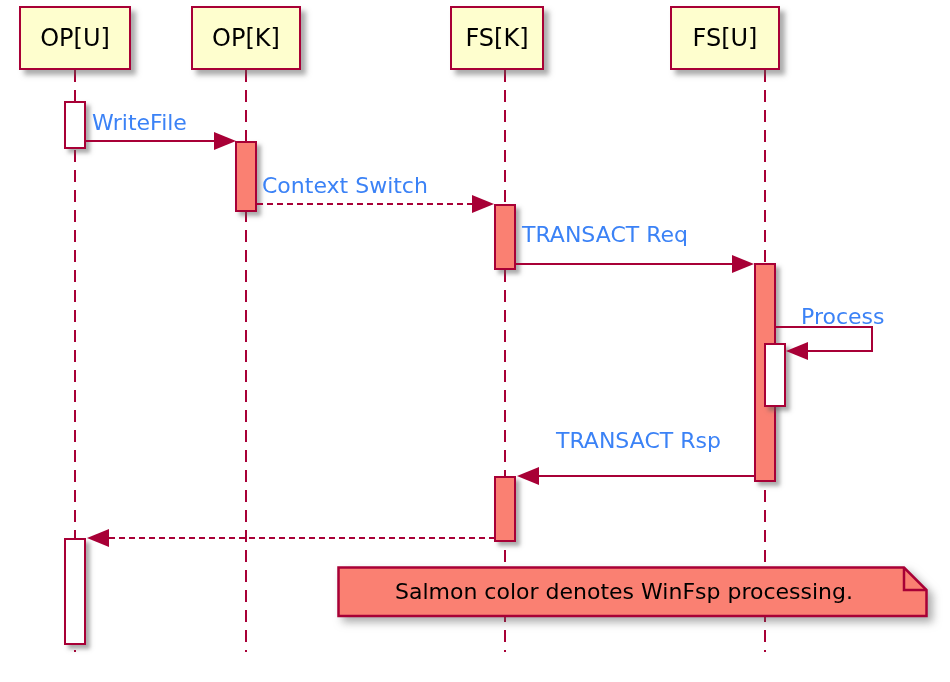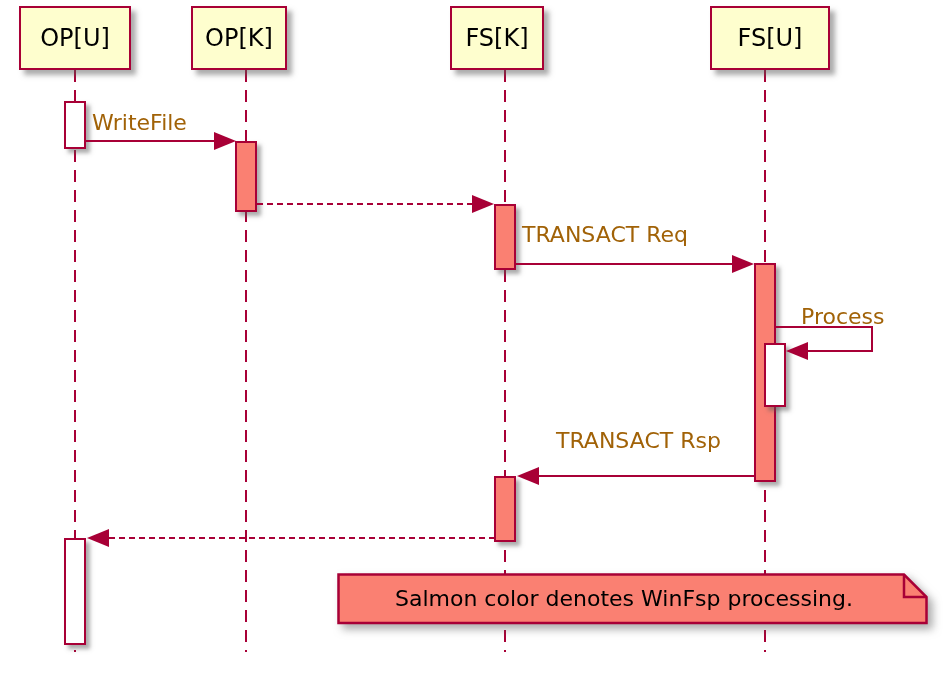--- a/index.html
+++ b/index.html
@@ -73,27 +73,27 @@
 
   
   .arrow { position: absolute; width: 0; height: 0; border-style: solid; z-index: 6; }
   .arrow.right { border-width: 9px 0 9px 22px; border-color: transparent transparent transparent #A80036; }
   .arrow.left  { border-width: 9px 22px 9px 0;  border-color: transparent #A80036 transparent transparent; }
 
   
   .msg-label {
     position: absolute;
     font-size: 22px;
-    color: #a16207;
+    color: #3b82f6;
     white-space: nowrap;
     z-index: 7;
   }
 
   
-  .note-wrap { position: absolute; left: 337px; top: 566px; width: 592px; height: 52px; z-index: 8; margin-top: 7px; }
+  .note-wrap { position: absolute; left: 337px; top: 566px; width: 592px; height: 52px; z-index: 8; }
   .note-wrap svg { position: absolute; left: 0; top: 0; filter: drop-shadow(5px 5px 4px rgba(90,90,90,0.5)); }
   .note-text {
     position: absolute;
     left: 12px; top: 0; right: 30px; height: 51px;
     display: flex; align-items: center; justify-content: center;
     font-size: 22px; color: #000000; white-space: nowrap;
     z-index: 9;
   }
 </style>
 </head>
@@ -102,44 +102,45 @@
 <div id="canvas">
 
   <div class="lifeline" style="left:74px"></div>
   <div class="lifeline" style="left:245px"></div>
   <div class="lifeline" style="left:504px"></div>
   <div class="lifeline" style="left:764px"></div>
 
   <div class="participant" style="left:19px;  width:112px">
     <span>OP[U]</span>
   </div>
-  <div class="participant" style="left:191px; width:96px">
+  <div class="participant" style="left:191px; width:110px">
     <span>OP[K]</span>
   </div>
   <div class="participant" style="left:450px; width:94px">
     <span>FS[K]</span>
   </div>
-  <div class="participant" style="left:710px; width:120px">
+  <div class="participant" style="left:670px; width:110px">
     <span>FS[U]</span>
   </div>
 
   <div class="activation act-white" style="left:64px;  top:101px; height:44px"></div>
   <div class="activation act-salmon" style="left:235px; top:141px; height:67px"></div>
   <div class="activation act-salmon" style="left:494px; top:204px; height:62px"></div>
   <div class="activation act-salmon" style="left:754px; top:263px; height:215px"></div>
   <div class="activation act-white" style="left:764px; top:343px; height:60px"></div>
   <div class="activation act-salmon" style="left:494px; top:476px; height:62px"></div>
   <div class="activation act-white" style="left:64px;  top:538px; height:103px"></div>
 
   <div class="msg-line" style="left:86px; top:140px; width:132px"></div>
   <div class="arrow right" style="left:214px; top:132px"></div>
   <div class="msg-label" style="left:92px; top:110px">WriteFile</div>
 
   <div class="msg-line dashed" style="left:257px; top:203px; width:216px"></div>
   <div class="arrow right" style="left:472px; top:195px"></div>
+  <div class="msg-label" style="left:262px; top:173px">Context Switch</div>
 
   <div class="msg-line" style="left:516px; top:263px; width:216px"></div>
   <div class="arrow right" style="left:732px; top:255px"></div>
   <div class="msg-label" style="left:522px; top:222px">TRANSACT Req</div>
 
   <div class="msg-line" style="left:776px; top:326px; width:97px"></div>
   <div class="msg-vline" style="left:871px; top:326px; height:26px"></div>
   <div class="msg-line" style="left:806px; top:350px; width:67px"></div>
   <div class="arrow left" style="left:786px; top:342px"></div>
   <div class="msg-label" style="left:801px; top:304px">Process</div>

